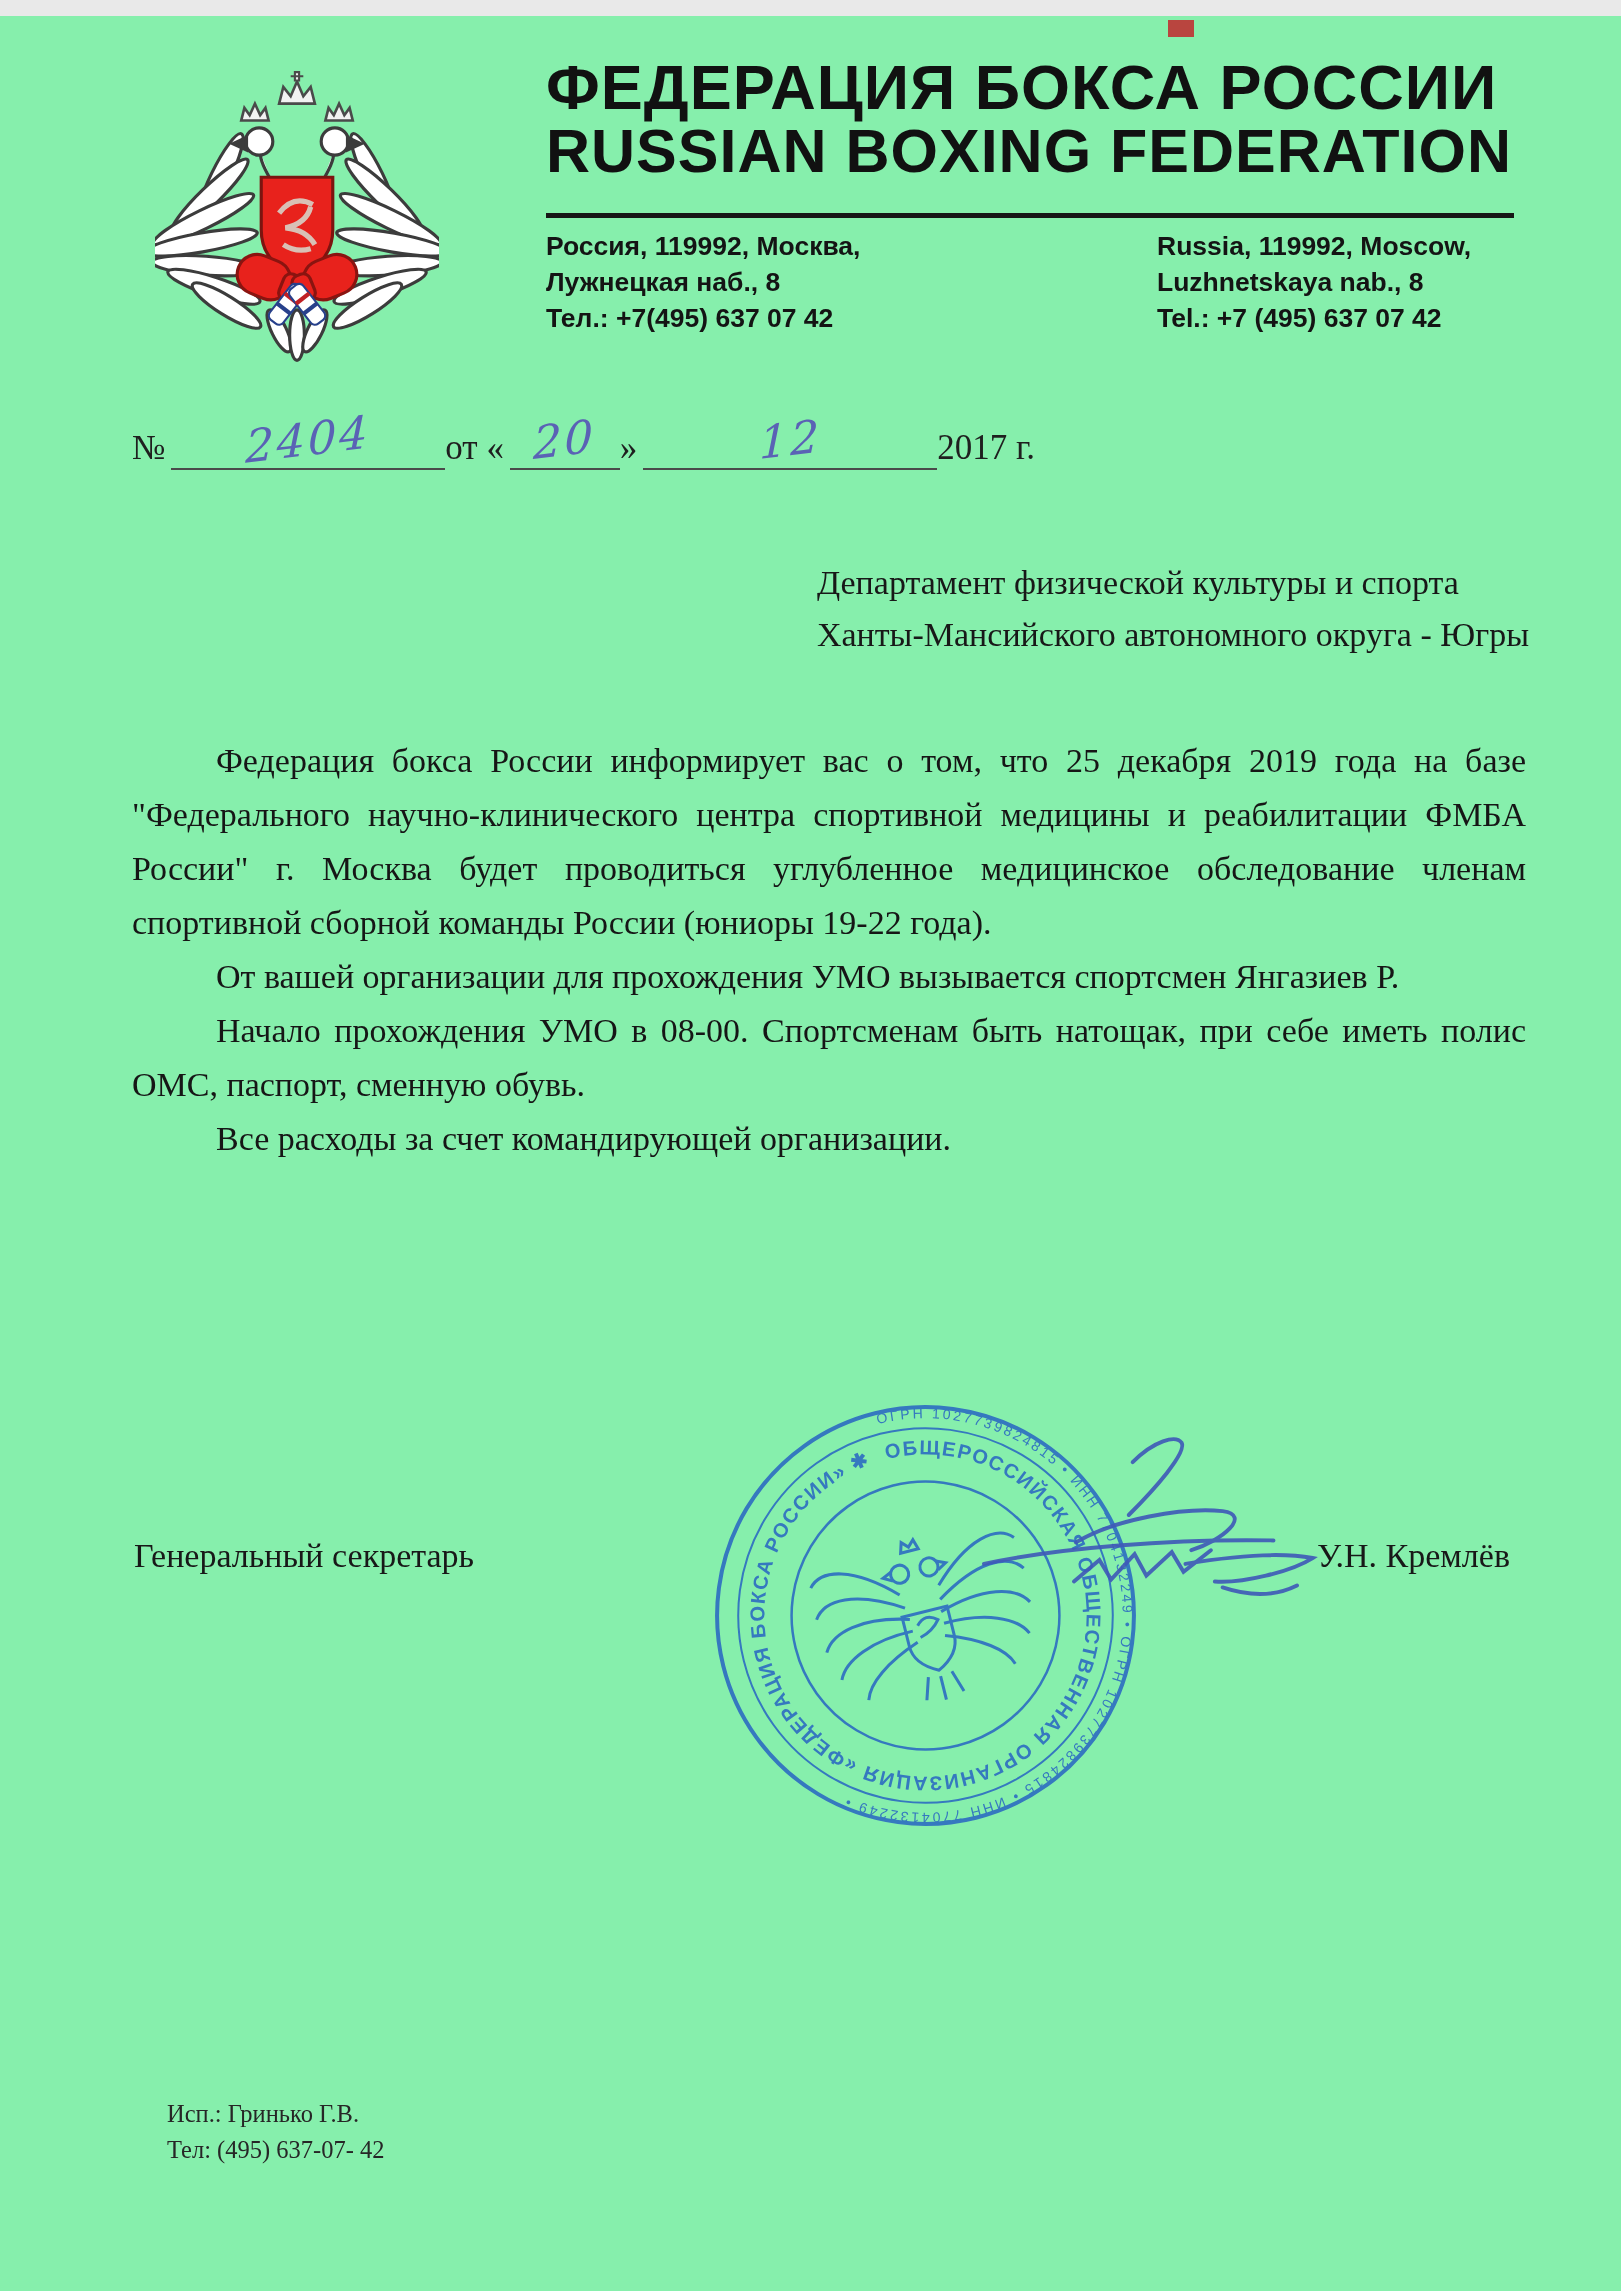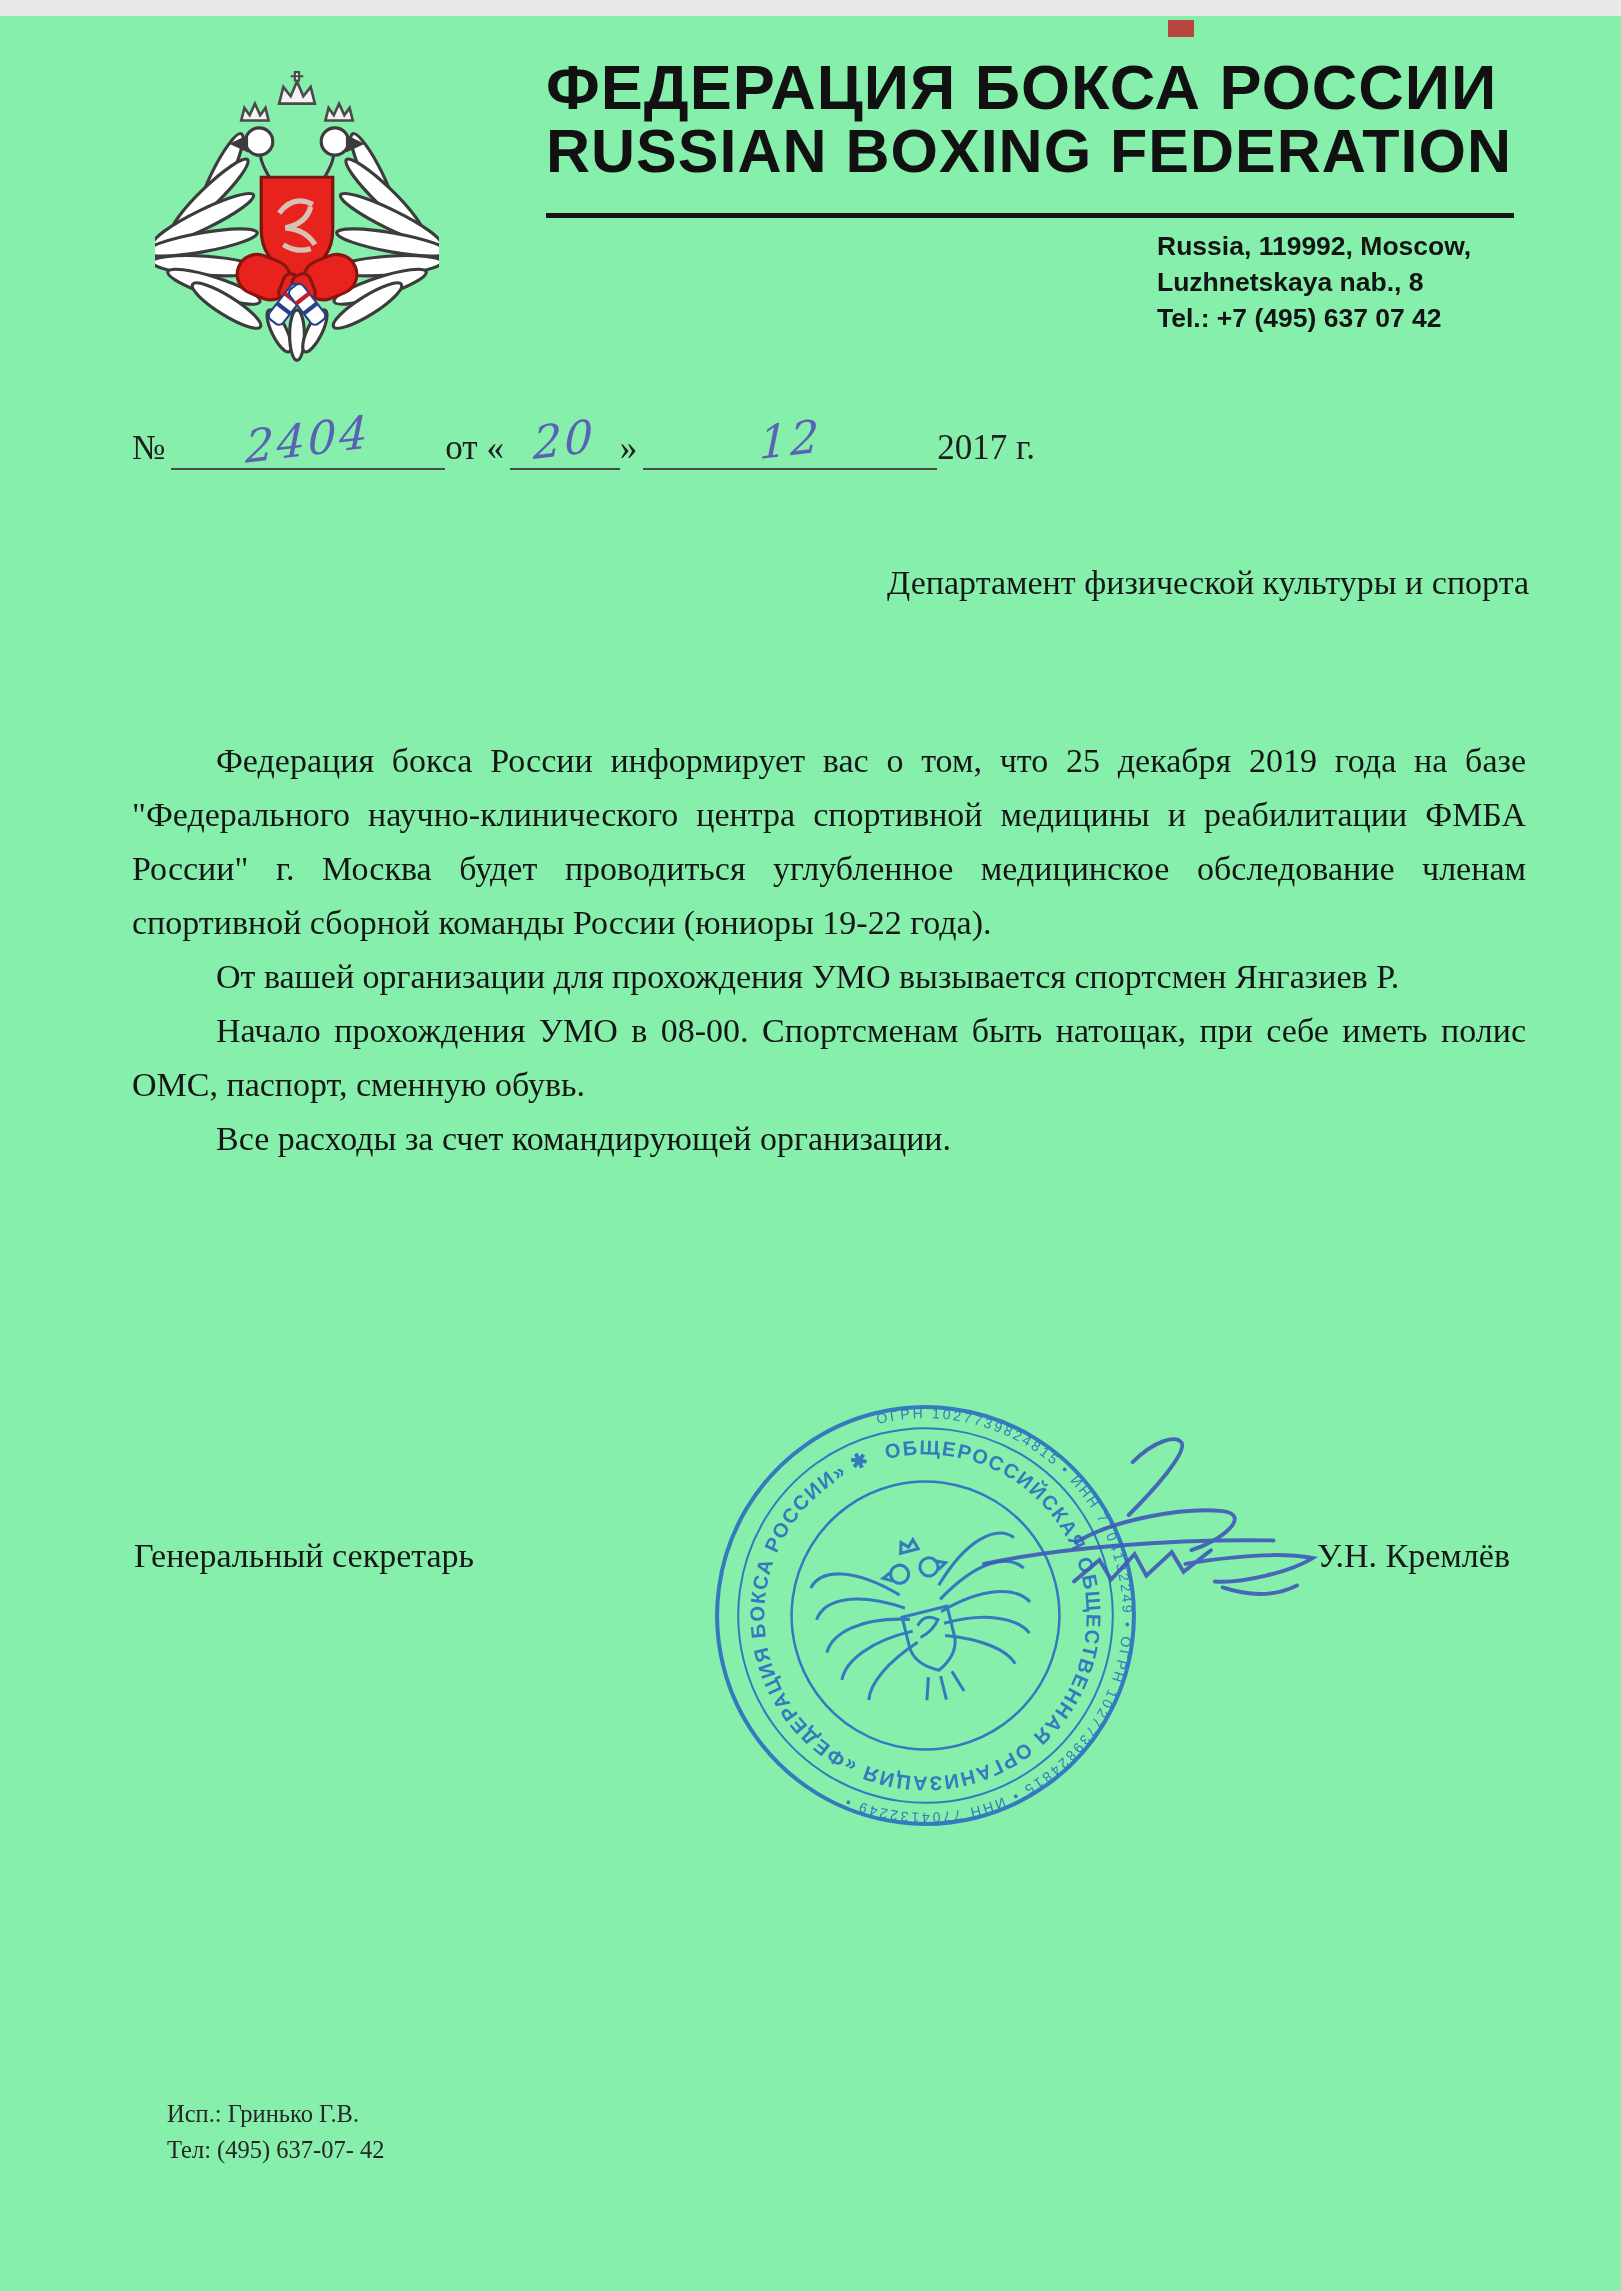--- a/index.html
+++ b/index.html
@@ -138,40 +138,46 @@
       </g>
     </g>
   </svg>
 
   <div class="head-titles">
     <div class="title-ru">ФЕДЕРАЦИЯ БОКСА РОССИИ</div>
     <div class="title-en">RUSSIAN BOXING FEDERATION</div>
   </div>
   <div class="head-rule"></div>
 
+  <div class="addr addr-ru">
+    <div>Россия, 119992, Москва,</div>
+    <div>Лужнецкая наб., 8</div>
+    <div>Тел.: +7(495) 637 07 42</div>
+  </div>
   <div class="addr addr-en">
     <div>Russia, 119992, Moscow,</div>
     <div>Luzhnetskaya nab., 8</div>
     <div>Tel.: +7 (495) 637 07 42</div>
   </div>
 
   <div class="scan-mark"></div>
 
   <div class="ref-line">
     <span class="lbl">№</span>
     <span class="blank b1"><span class="hand">2404</span></span>
     <span class="lbl otl">от «</span>
     <span class="blank b2"><span class="hand">20</span></span>
     <span class="lbl qcl">»</span>
     <span class="blank b3"><span class="hand">12</span></span>
     <span class="lbl year">2017 г.</span>
   </div>
 
   <div class="recipient">
     <div>Департамент физической культуры и спорта</div>
+    <div>Ханты-Мансийского автономного округа - Югры</div>
   </div>
 
   <div class="body-text">
     <p>Федерация бокса России информирует вас о том, что 25 декабря 2019 года на базе "Федерального научно-клинического центра спортивной медицины и реабилитации ФМБА России" г. Москва будет проводиться углубленное медицинское обследование членам спортивной сборной команды России (юниоры 19-22 года).</p>
     <p>От вашей организации для прохождения УМО вызывается спортсмен Янгазиев Р.</p>
     <p>Начало прохождения УМО в 08-00. Спортсменам быть натощак, при себе иметь полис ОМС, паспорт, сменную обувь.</p>
     <p>Все расходы за счет командирующей организации.</p>
   </div>
 
   <svg class="stamp" viewBox="0 0 440 440" aria-hidden="true">

